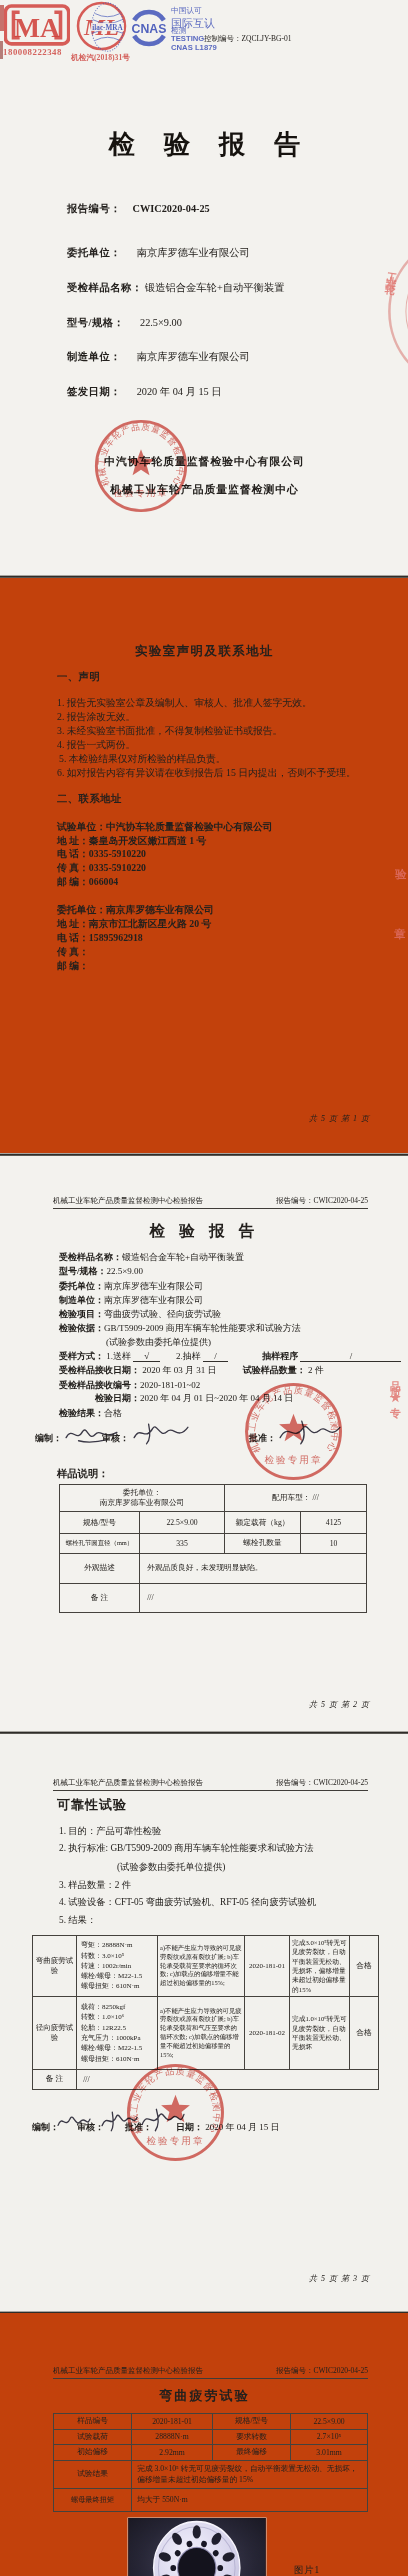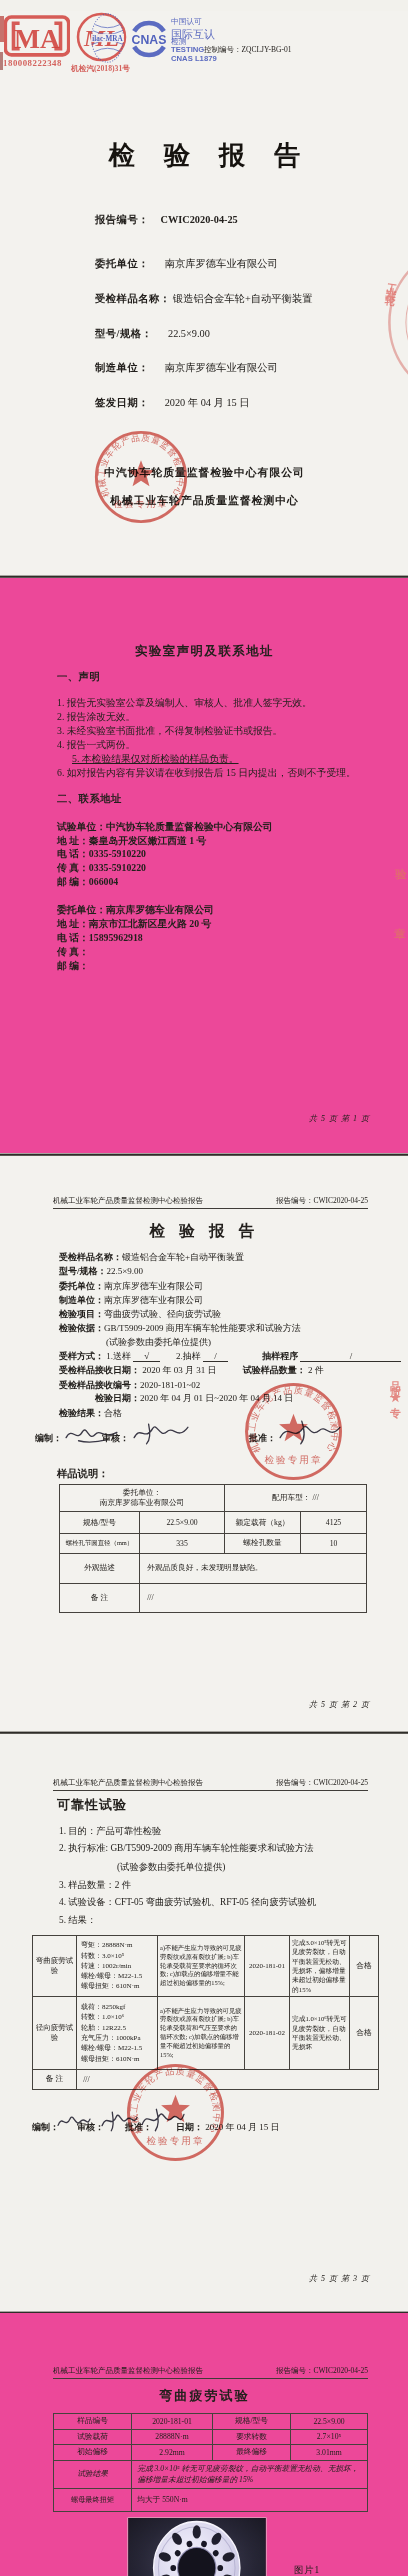--- a/index.html
+++ b/index.html
@@ -1,26 +1,26 @@
 <!DOCTYPE html>
 <html style="font-size:8.2px"><head>
 <meta charset="utf-8">
 <style>
   html,body{margin:0;padding:0;background:#c9c8c3;}
   #doc{position:relative;width:409px;height:3468px;margin:0 auto;background:#f2f1ec;
        font-family:"Liberation Serif","DejaVu Serif",serif;color:#23201d;overflow:hidden;}
   .page{position:absolute;left:0;width:409px;overflow:hidden;}
-  .p-bg1{background:#f3f2ee;} .p-bg2{background:#ec4899;} .p-bg3{background:#f2f1ed;}
+  .p-bg1{background:#f3f2ee;} .p-bg2{background:#c2410c;} .p-bg3{background:#f2f1ed;}
   .sep{position:absolute;left:0;width:409px;height:2.6px;
        background:linear-gradient(#efeee9,#55524e 35%,#14130f 60%,#8a8782);}
   .abs{position:absolute;}
   .b{font-weight:bold;}
   .red{color:#cf4a44;}
   .blue{color:#4053b8;}
-  .cover-label{font-size:10.3px;font-weight:bold;letter-spacing:0.5px;margin-left:28px;}
+  .cover-label{font-size:10.3px;font-weight:bold;letter-spacing:0.5px;}
   .cover-value{font-size:10.3px;}
   .cover-title{font-size:26px;font-weight:bold;letter-spacing:11.3px;color:#16130f;white-space:nowrap;}
   .company{font-size:10.8px;font-weight:bold;letter-spacing:1px;width:409px;text-align:center;}
   .pg-header{position:absolute;left:53px;width:315px;display:flex;justify-content:space-between;
              font-size:7.5px;padding-bottom:1.5px;border-bottom:0.7px solid #3f3c38;}
   .pg-footer{position:absolute;font-size:8px;letter-spacing:1px;font-style:italic;}
   .doc-line{position:absolute;font-size:9px;white-space:nowrap;}
   .doc-line .lb{font-weight:bold;}
   .stmt{font-size:9.8px;}
   .contact{font-size:9.8px;font-weight:bold;}
@@ -33,21 +33,21 @@
   .caption{position:absolute;font-size:9.3px;letter-spacing:1px;}
   .seal{mix-blend-mode:multiply;opacity:.82;}
   .vtext{writing-mode:vertical-rl;color:#e0706a;font-weight:bold;opacity:.8;}
   .sig{stroke:#262433;stroke-width:2.6;fill:none;stroke-linecap:round;opacity:.9;}
 </style>
 </head>
 <body>
 
 <div id="doc">
 
-  <div class="page p-bg1" style="top:11px;height:717px;">
+  <div class="page p-bg1" style="top:0;height:717px;">
 
     <div class="abs" style="left:0;top:5.2px;width:3.6px;height:26px;background:#b43c35;opacity:.7;"></div>
     <div class="abs" style="left:0;top:41px;width:3.1px;height:17.5px;background:#8c2f2a;opacity:.6;"></div>
 
     <svg class="abs" style="left:4.1px;top:3.1px;" width="66" height="46" viewBox="0 0 128 90">
       <path d="M14,6 h100 a12,12 0 0 1 12,12 v50 a12,12 0 0 1 -12,12 h-100 a12,12 0 0 1 -12,-12 v-50 a12,12 0 0 1 12,-12 z M30,18 h-12 v50 h12 M98,18 h12 v50 h-12" fill="none" stroke="#d0423c" stroke-width="7" opacity=".85"></path>
       <text x="64" y="66" text-anchor="middle" font-size="54" font-weight="bold" fill="#d0423c" opacity=".88">MA</text>
     </svg>
     <div class="abs red b" style="left:3.1px;top:47px;width:69px;font-size:8.8px;letter-spacing:0.5px;opacity:.85;">180008222348</div>
 
@@ -127,21 +127,21 @@
 
   <div class="sep" style="top:575px;"></div>
 
   <div class="page p-bg2" style="top:578px;height:575px;">
     <div class="abs b" style="top:65px;width:409px;text-align:center;font-size:12.4px;letter-spacing:1.5px;">实验室声明及联系地址</div>
     <div class="abs sec-title" style="left:57px;top:92px;">一、声明</div>
     <div class="abs stmt" style="left:57px;top:119px;">1. 报告无实验室公章及编制人、审核人、批准人签字无效。</div>
     <div class="abs stmt" style="left:57px;top:133px;">2. 报告涂改无效。</div>
     <div class="abs stmt" style="left:57px;top:147px;">3. 未经实验室书面批准，不得复制检验证书或报告。</div>
     <div class="abs stmt" style="left:57px;top:161px;">4. 报告一式两份。</div>
-    <div class="abs stmt" style="left:72px;top:175px;text-decoration:underline;">5. 本检验结果仅对所检验的样品负责。</div>
+    <div class="abs stmt" style="left:59px;top:175px;">5. 本检验结果仅对所检验的样品负责。</div>
     <div class="abs stmt" style="left:57px;top:189px;">6. 如对报告内容有异议请在收到报告后 15 日内提出，否则不予受理。</div>
     <div class="abs sec-title" style="left:57px;top:214px;">二、联系地址</div>
 
     <div class="abs contact" style="left:57px;top:243px;"><span>试验单位：</span><span>中汽协车轮质量监督检验中心有限公司</span></div>
     <div class="abs contact" style="left:57px;top:257px;"><span>地  址：</span><span>秦皇岛开发区嫩江西道 1 号</span></div>
     <div class="abs contact" style="left:57px;top:270px;"><span>电  话：</span><span>0335-5910220</span></div>
     <div class="abs contact" style="left:57px;top:284px;"><span>传  真：</span><span>0335-5910220</span></div>
     <div class="abs contact" style="left:57px;top:298px;"><span>邮  编：</span><span>066004</span></div>
 
     <div class="abs contact" style="left:57px;top:326px;"><span>委托单位：</span><span>南京库罗德车业有限公司</span></div>
@@ -379,21 +379,21 @@
         <td>28888N·m</td>
         <td>要求转数</td>
         <td>2.7×10⁵</td>
       </tr>
       <tr style="height:15.5px;">
         <td>初始偏移</td>
         <td>2.92mm</td>
         <td>最终偏移</td>
         <td>3.01mm</td>
       </tr>
-      <tr style="height:28px;font-style:italic;">
+      <tr style="height:28px;">
         <td>试验结果</td>
         <td colspan="3" style="text-align:left;padding:2.1px 5.2px;line-height:11px;">完成 3.0×10⁵ 转无可见疲劳裂纹，自动平衡装置无松动、无损坏，偏移增量未超过初始偏移量的 15%</td>
       </tr>
       <tr style="height:23px;">
         <td style="font-size:7.2px;">螺母最终扭矩</td>
         <td colspan="3" style="text-align:left;padding-left:5.2px;">均大于 550N·m</td>
       </tr>
     </tbody>
       </table>
 

